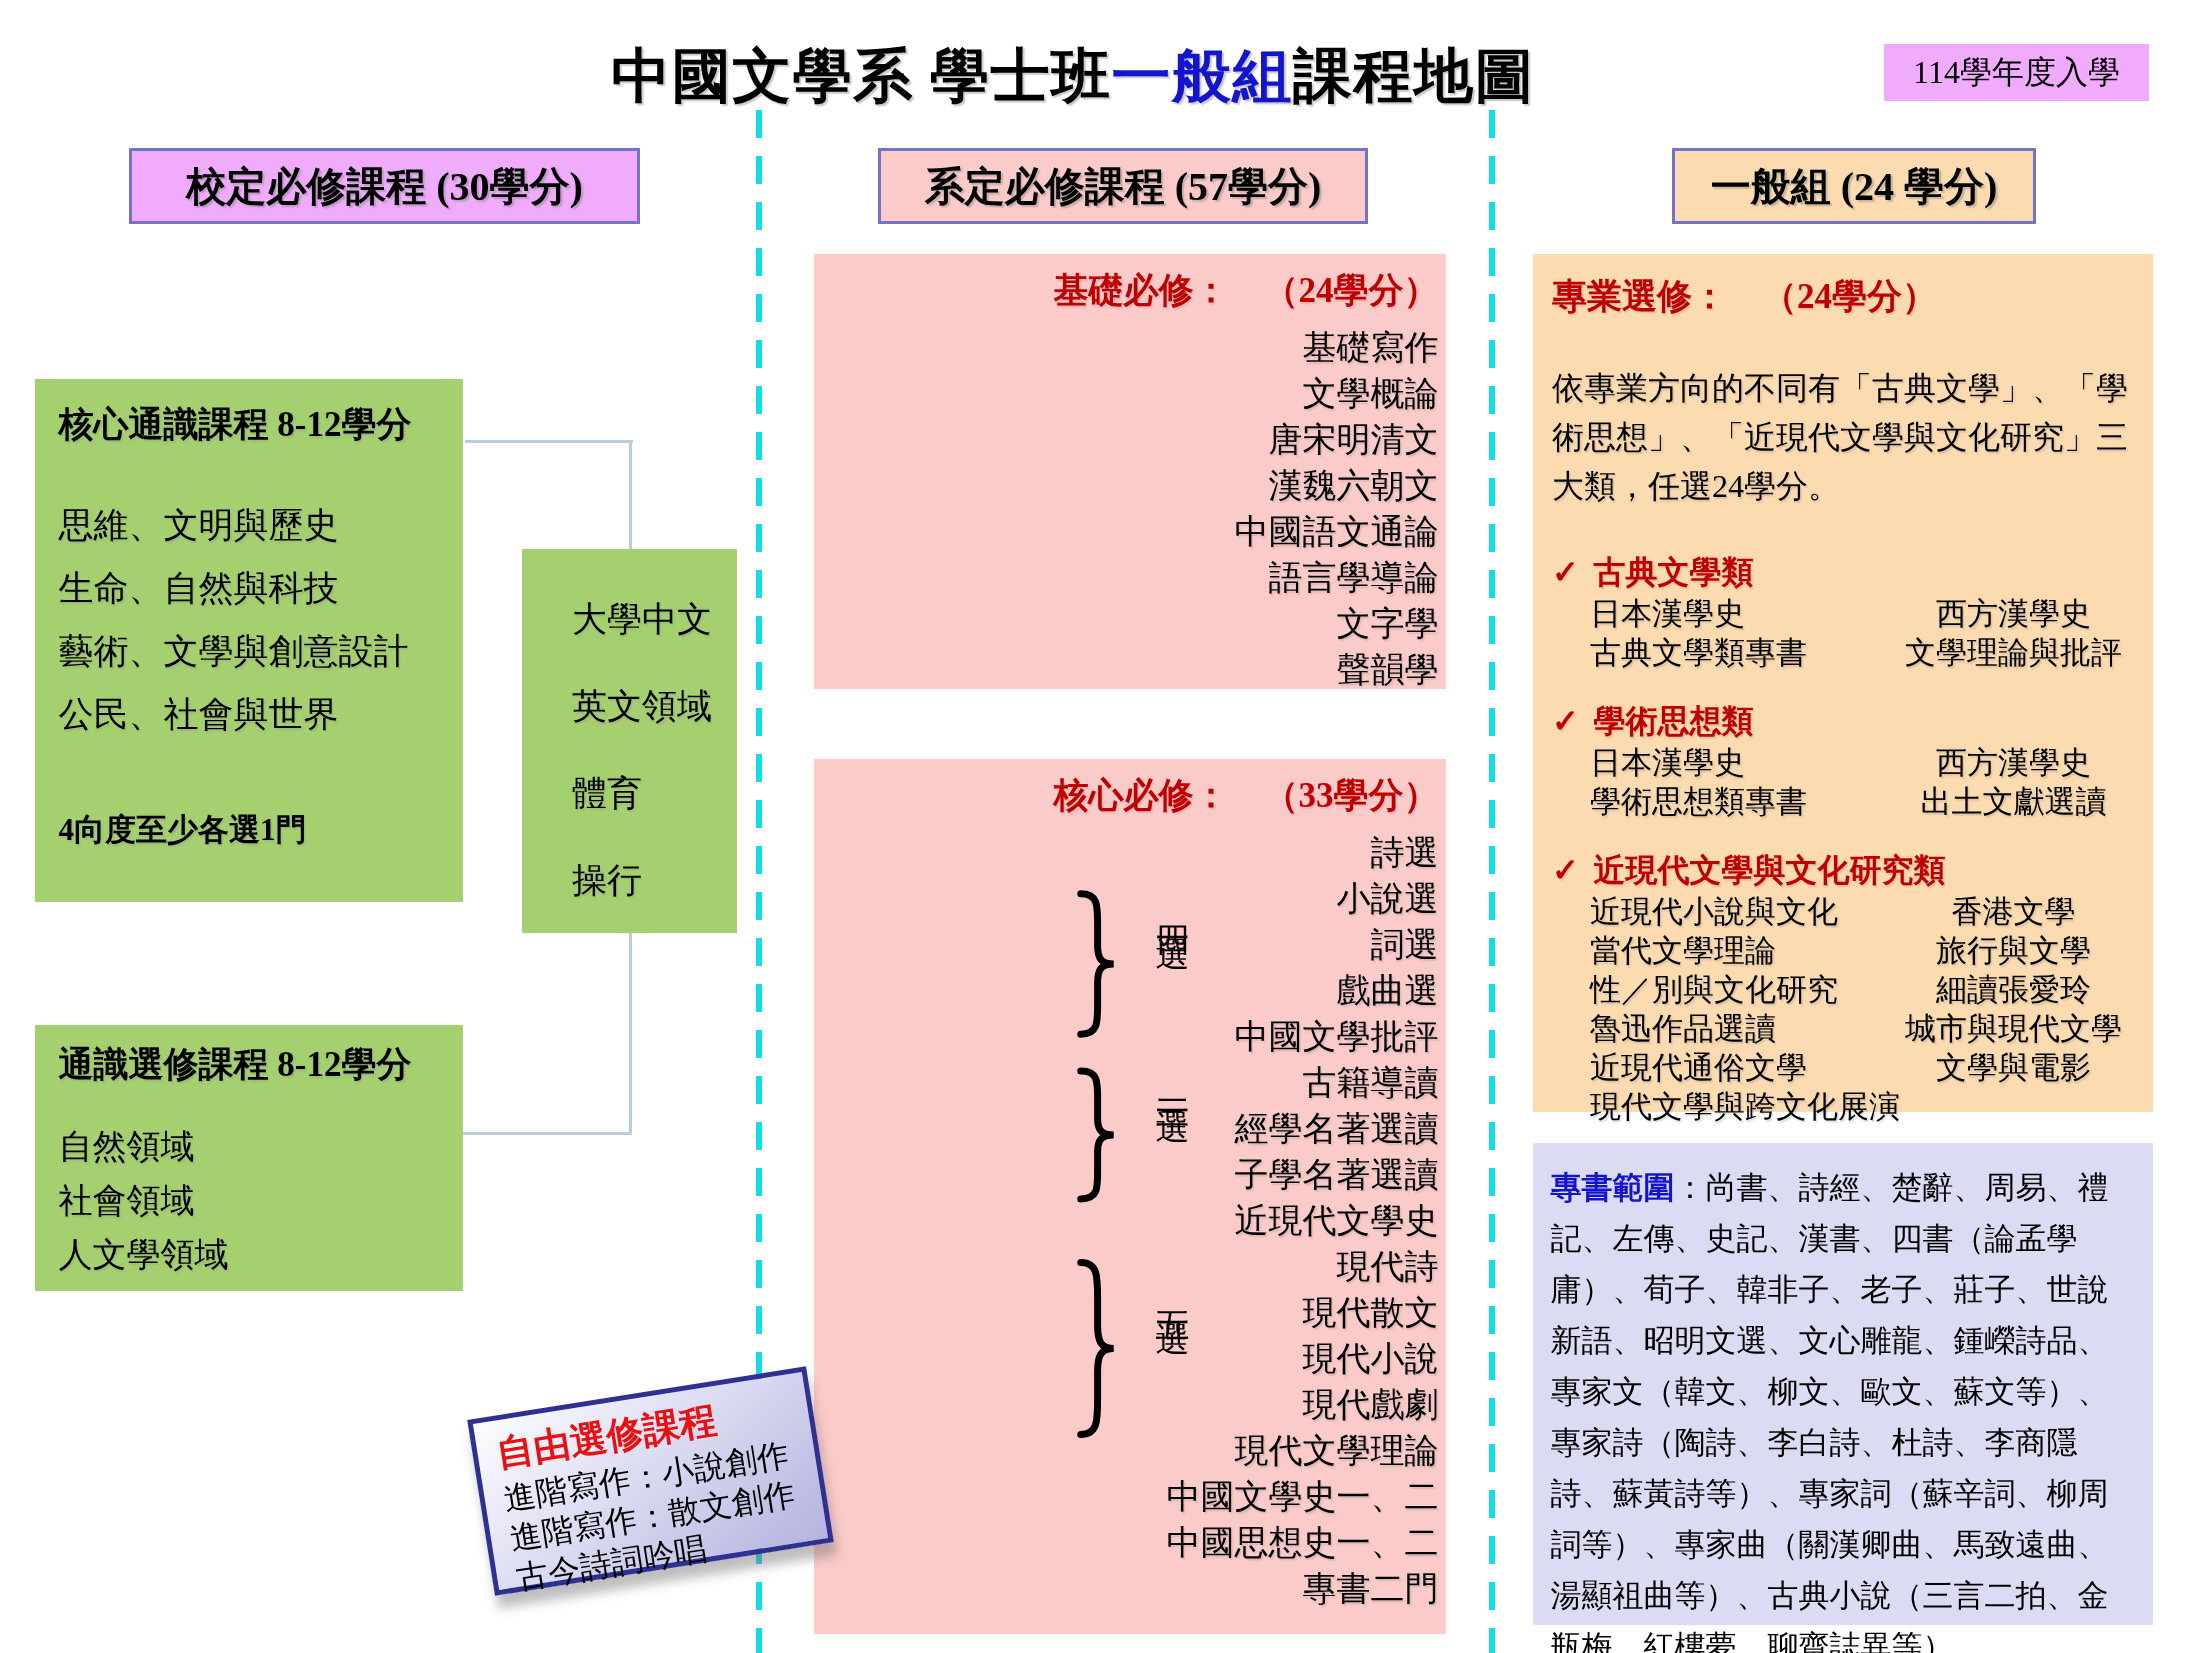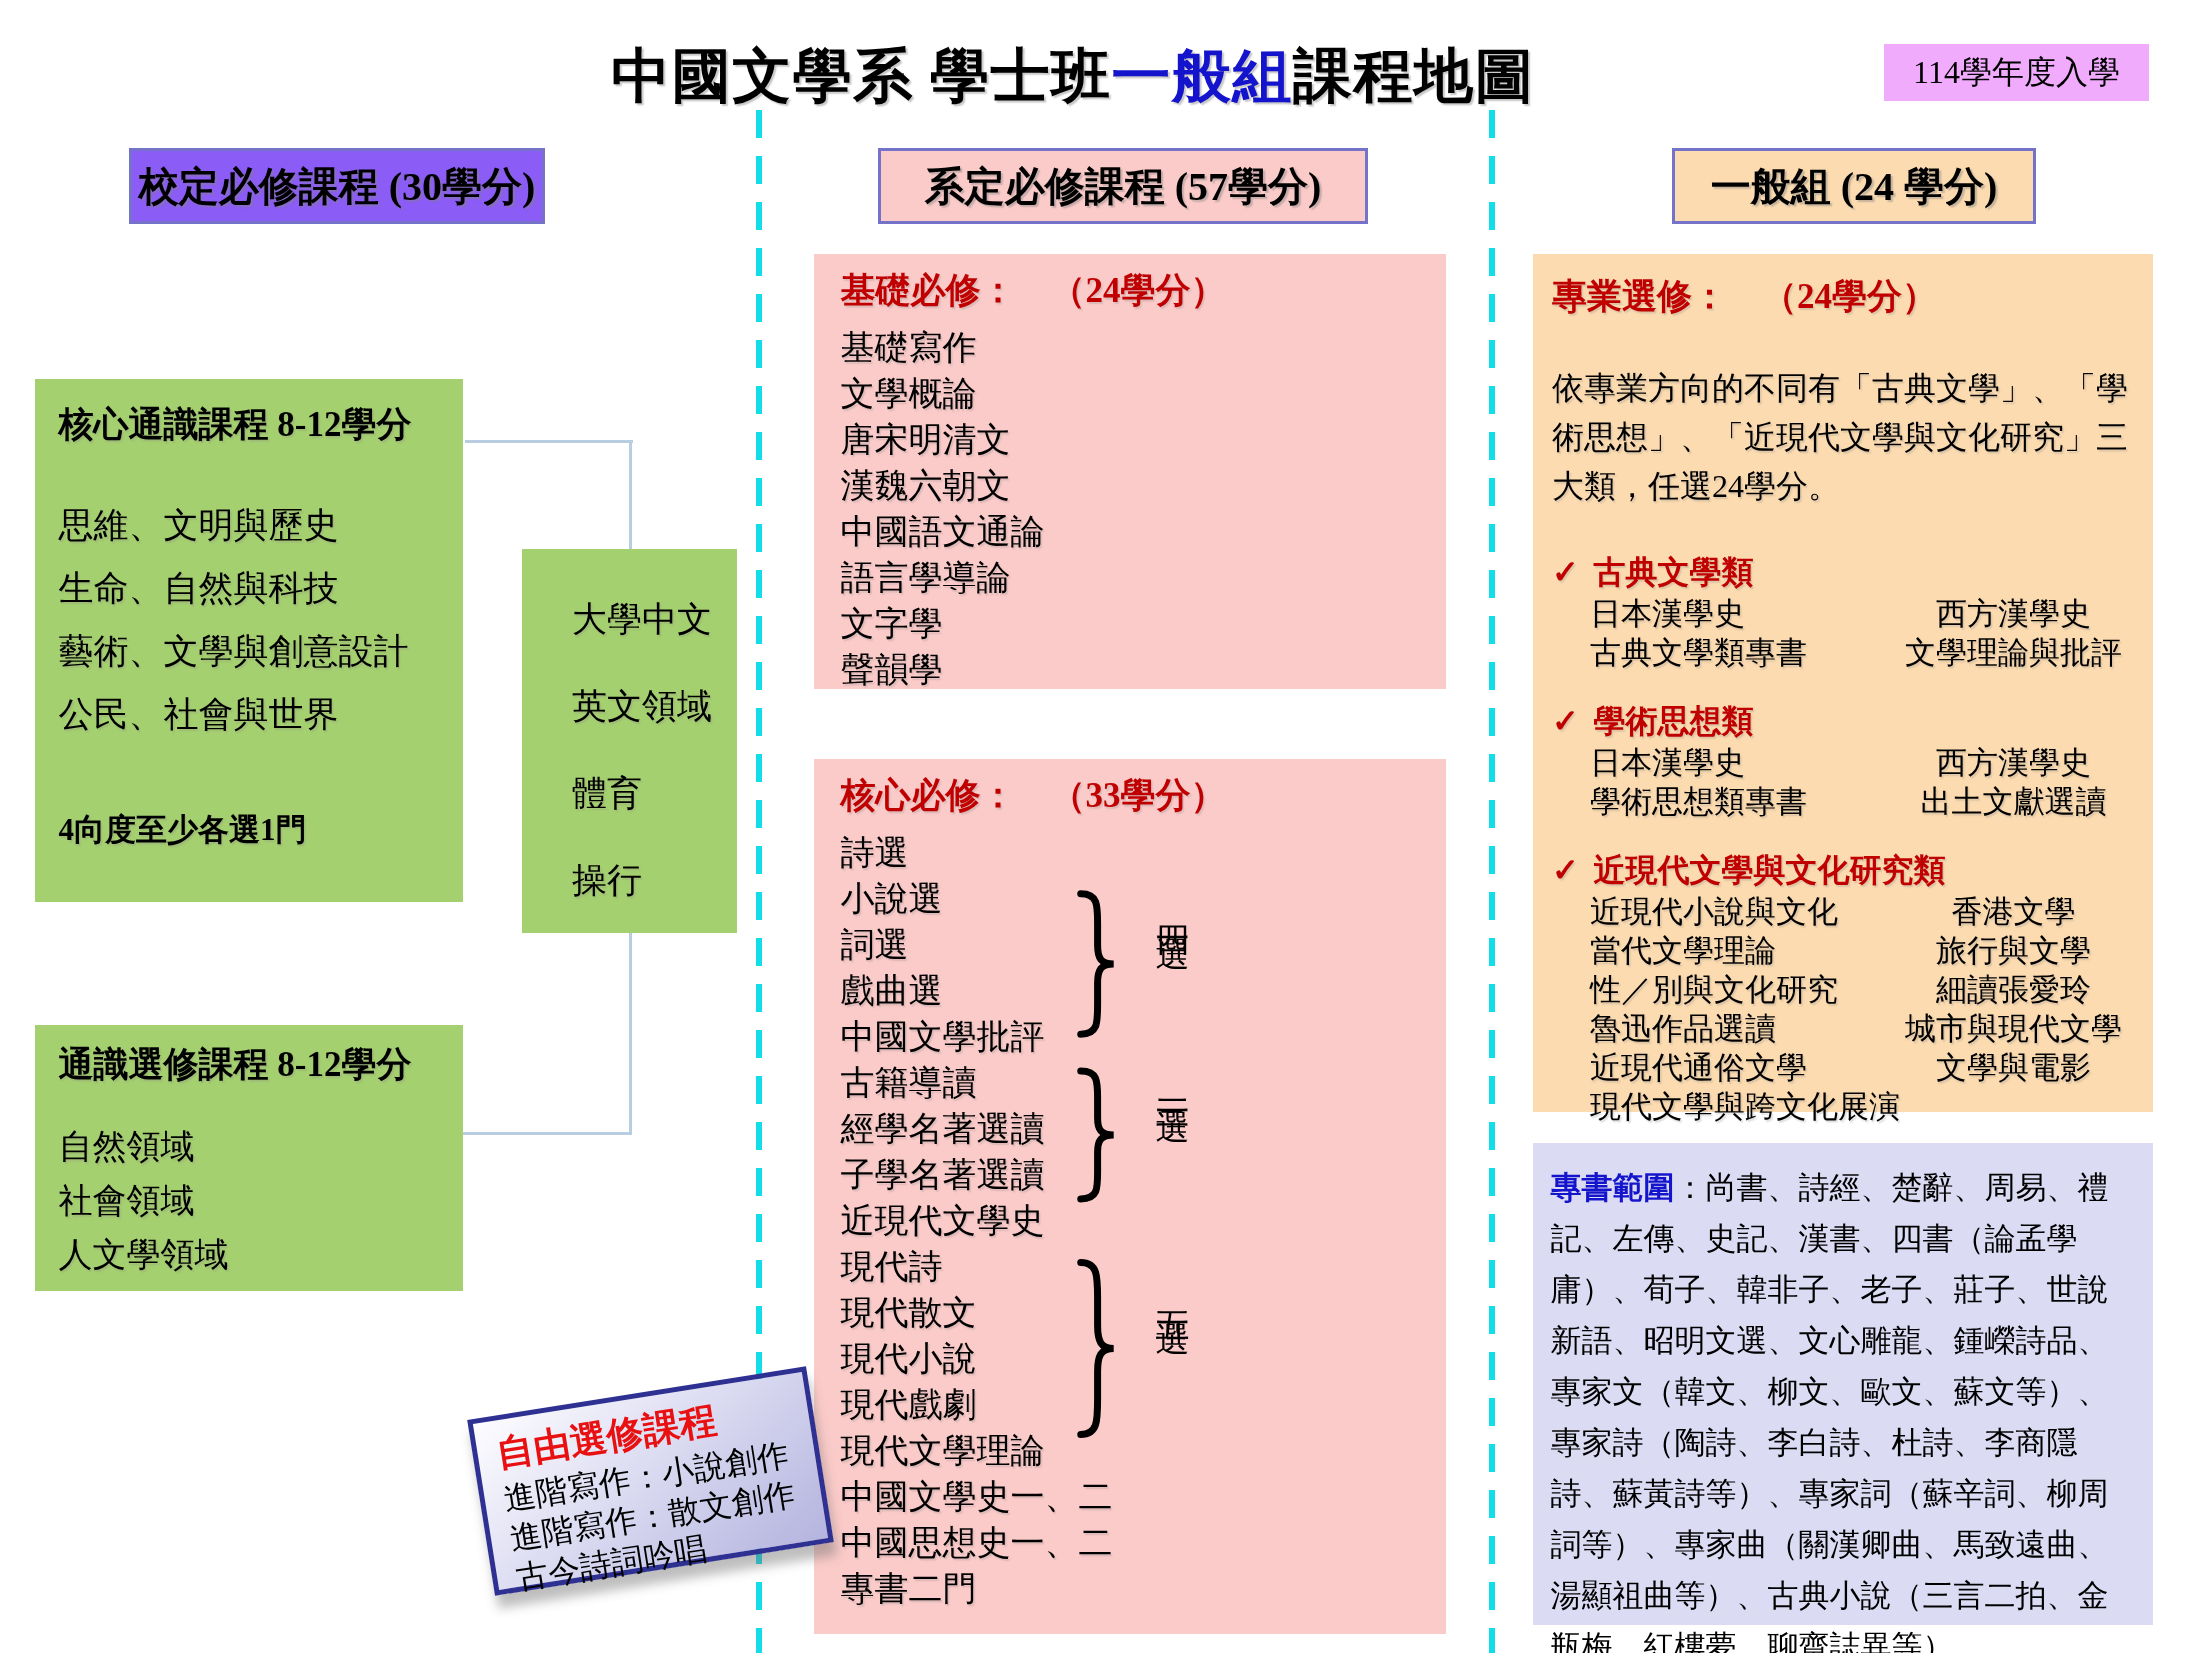--- a/index.html
+++ b/index.html
@@ -13,21 +13,21 @@
          font-size:59px;font-weight:bold;letter-spacing:1.5px;}
   #title .hl{color:#1414CC;}
 
   
   #badge{position:absolute;left:1884px;top:44px;width:265px;height:57px;background:#f0abfc;
          display:flex;align-items:center;justify-content:center;font-size:32px;}
 
   
   .col-header{position:absolute;top:148px;height:76px;border:3.7px solid #7473C9;box-sizing:border-box;
               display:flex;align-items:center;justify-content:center;font-size:40px;font-weight:bold;}
-  #hdr-left{left:129px;width:416px;background:#8b5cf6;}
+  #hdr-left{left:129px;width:511px;background:#f0abfc;}
   #hdr-mid{left:878px;width:490px;background:#FBCBC9;}
   #hdr-right{left:1672px;width:364px;background:#FCDBB0;}
 
   
   .vdash{position:absolute;top:110px;bottom:0;width:5.9px;z-index:0;
          background:repeating-linear-gradient(to bottom,#12DDE8 0 28px,transparent 28px 46px);}
   #dash-left{left:756px;} #dash-right{left:1489px;}
 
   
   .conn{position:absolute;background:#B9CDE0;z-index:0;}
@@ -46,21 +46,21 @@
   .ga-note{margin-top:63px;font-size:31px;font-weight:bold;}
 
   #green-common{left:522px;top:549px;width:215px;height:384px;background:#A5D06F;padding:26.5px 0 0 50px;}
   #green-common .item{font-size:35px;line-height:87px;}
 
   #green-ge{left:35px;top:1025px;width:428px;height:266px;background:#A5D06F;padding:16px 7.4px 0 23.5px;}
   #green-ge .items{margin-top:32px;}
   #green-ge .item{font-size:34px;line-height:54px;}
 
   
-  .pink{left:814px;width:632px;background:#FBCBC9;padding:11.8px 7.4px 0 26.5px;}
+  .pink{left:814px;width:632px;background:#FBCBC9;padding:11.8px 7.4px 0 26.5px;text-align:right;}
   #pink-basic{top:254px;height:435px;}
   #pink-core{top:759px;height:875px;}
   .pink-header{font-size:35px;font-weight:bold;color:#C00000;line-height:49px;}
   .pink .items{margin-top:10px;}
   .pink .item{font-size:34px;line-height:46px;}
 
   
   .brace{position:absolute;left:1070px;width:46px;z-index:2;}
   #brace1{top:886px;height:156px;} #brace2{top:1064px;height:142px;} #brace3{top:1253px;height:191px;}
   .brace svg{width:100%;height:100%;display:block;}

